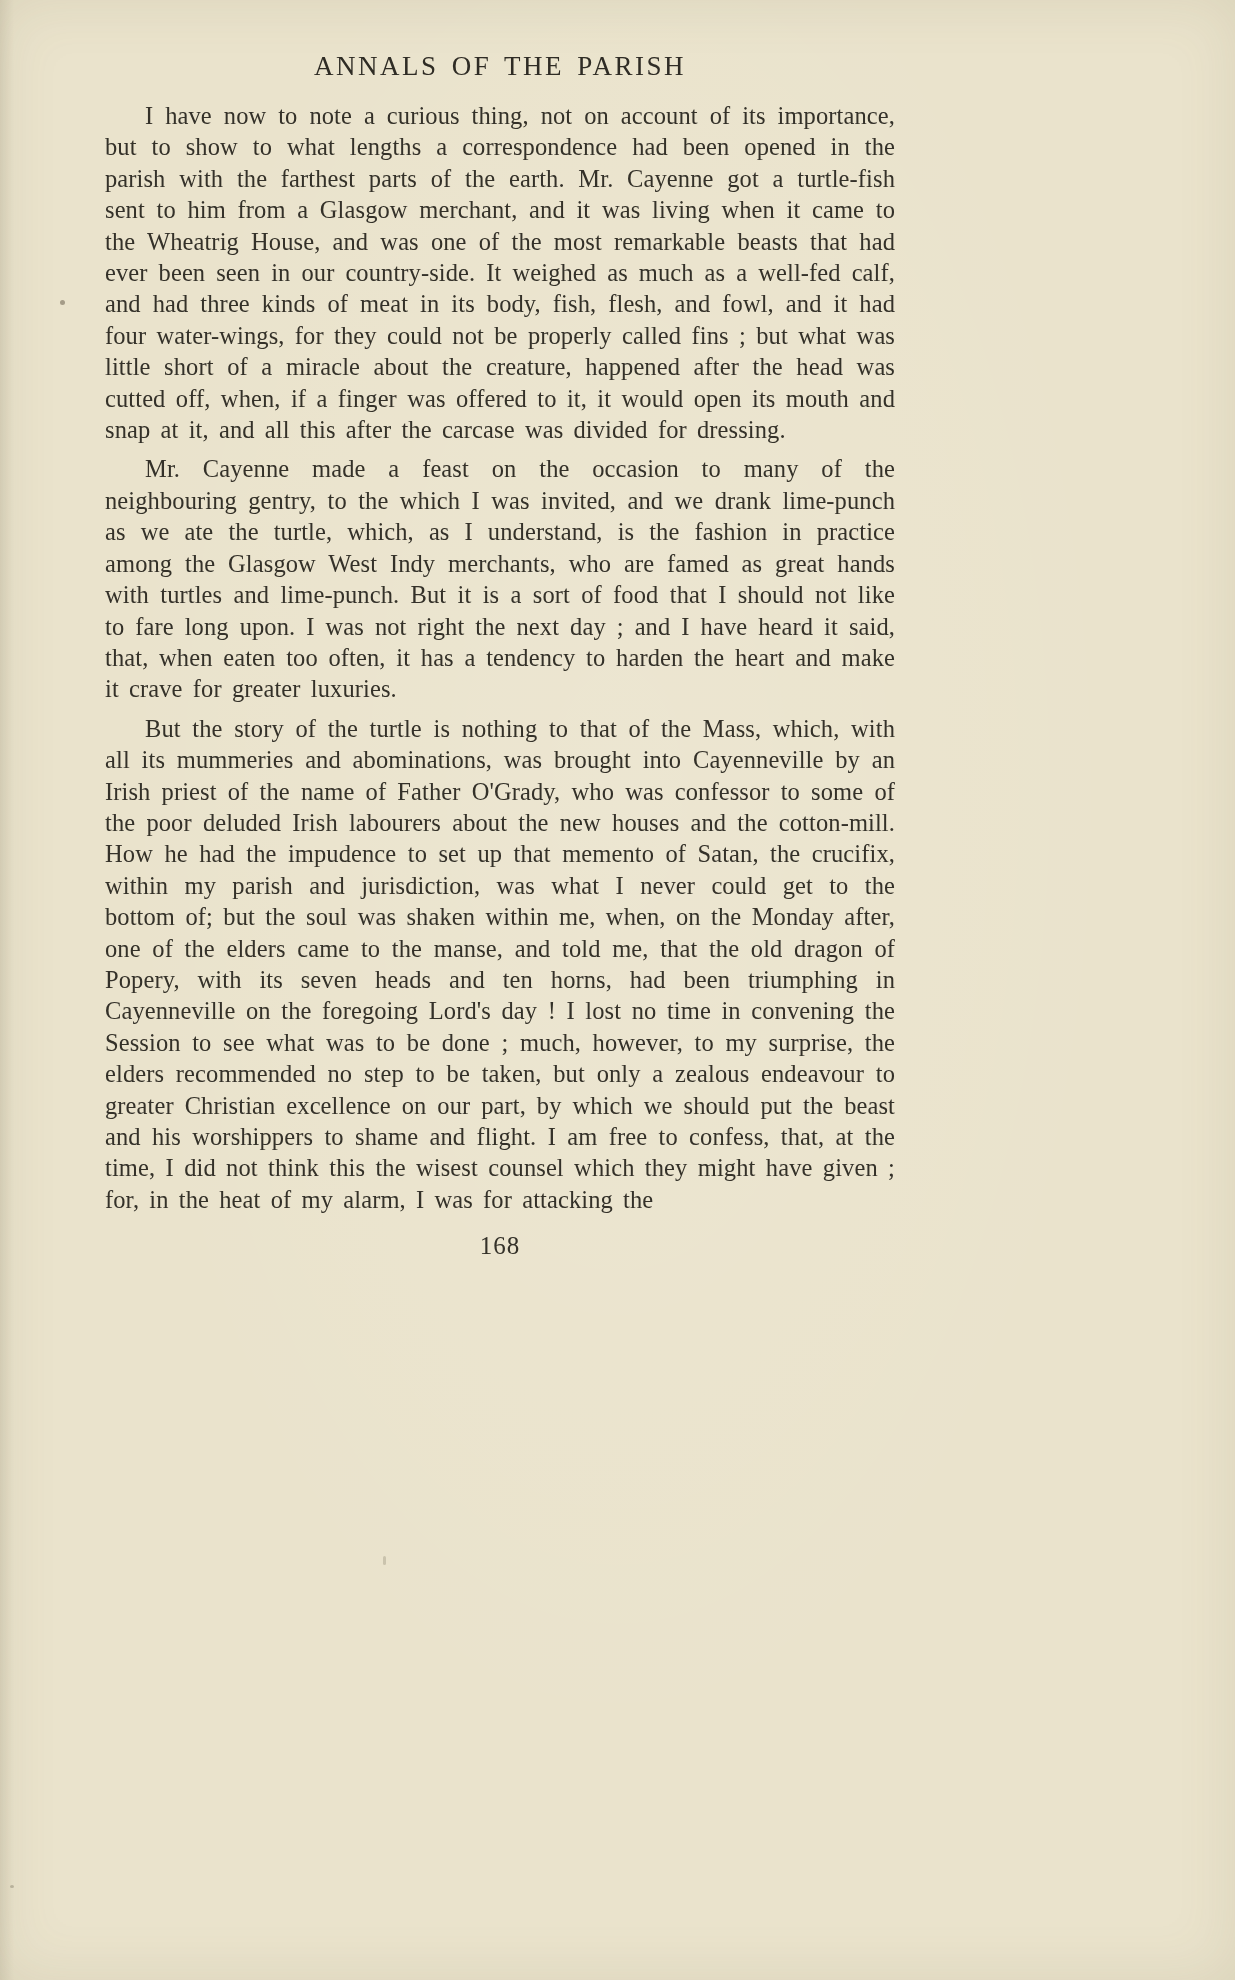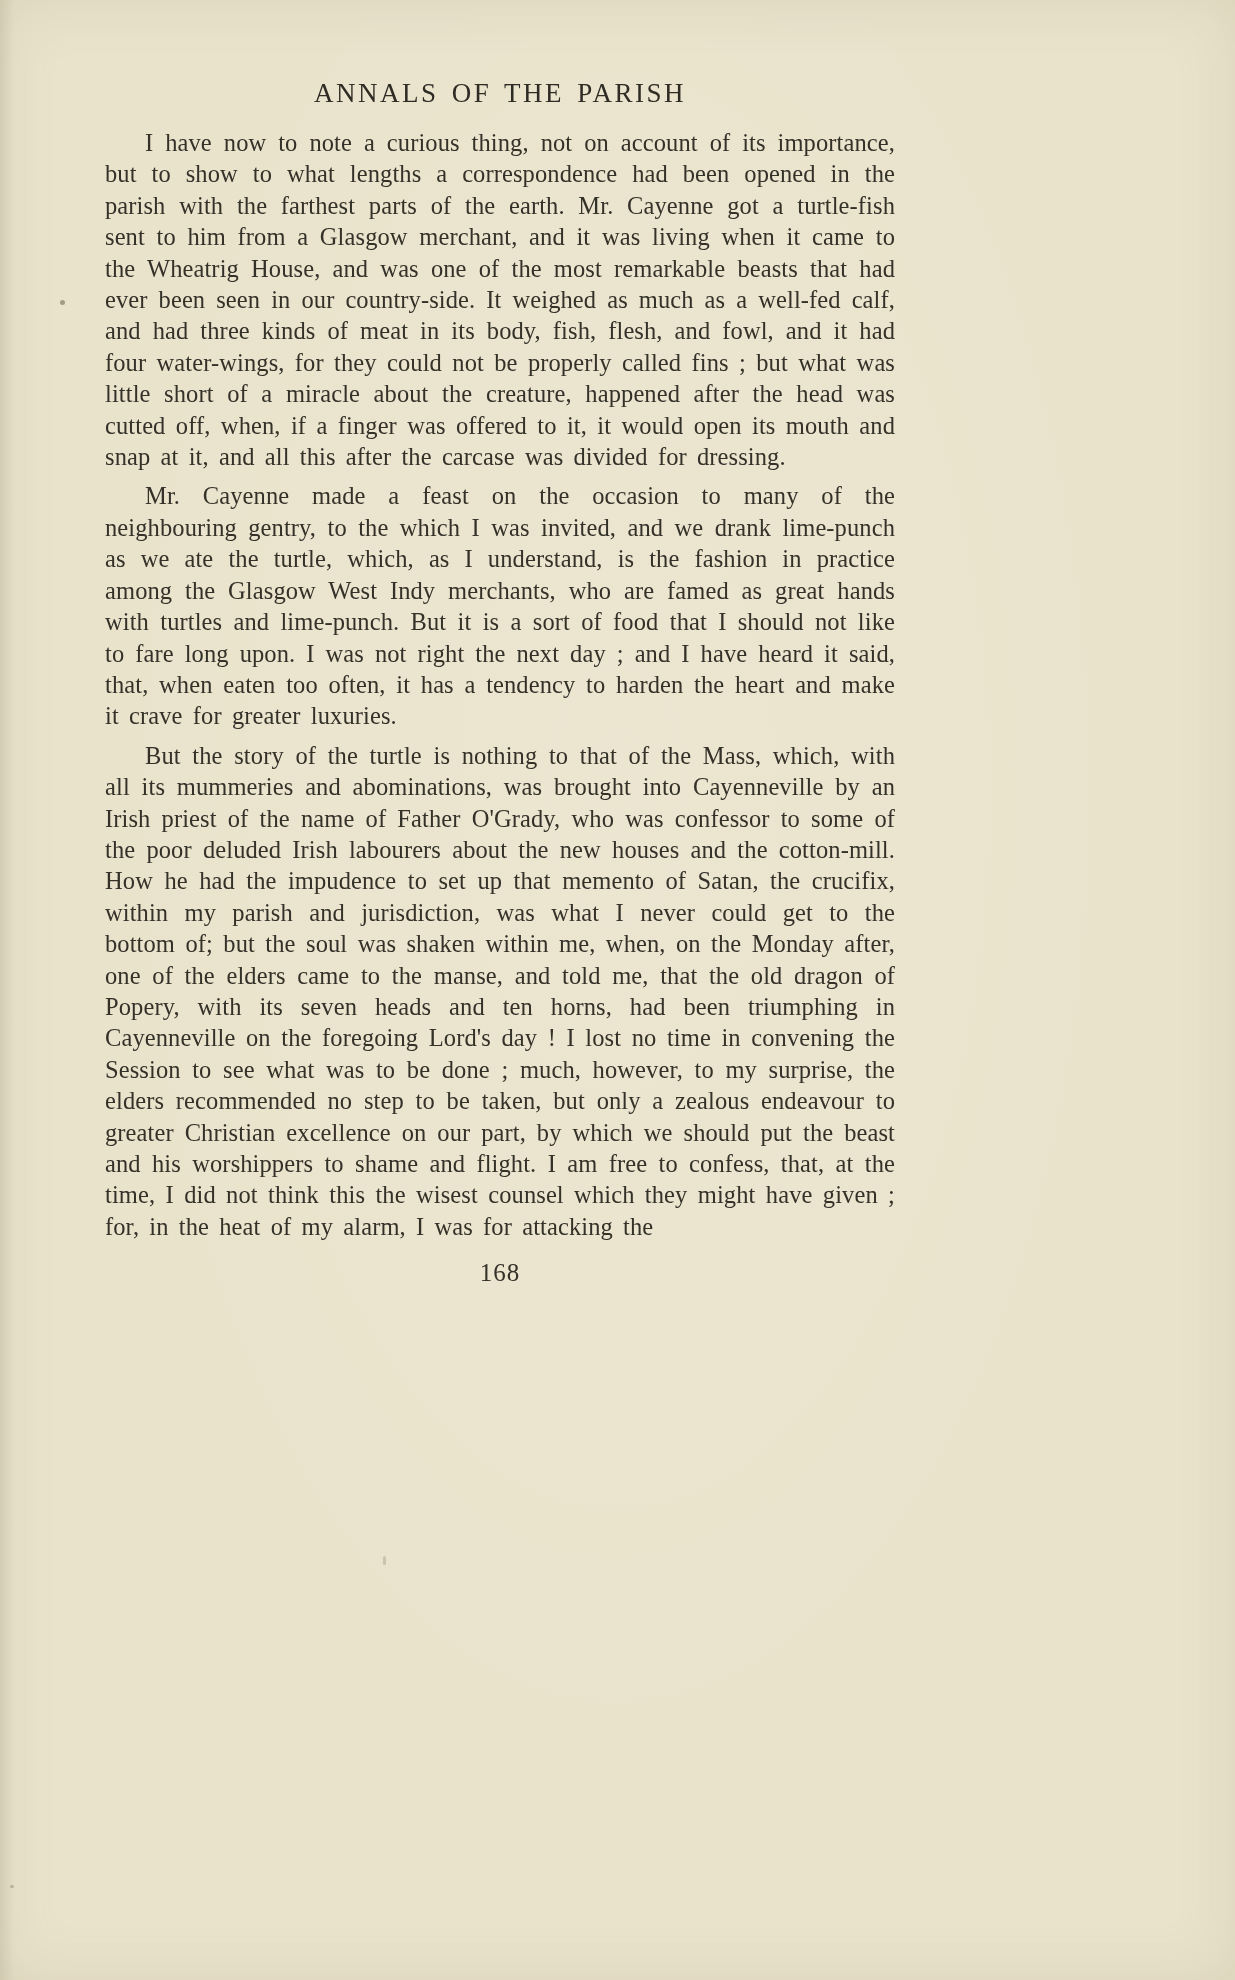--- a/index.html
+++ b/index.html
@@ -21,21 +21,21 @@
     background:
       radial-gradient(ellipse at 50% 40%, rgba(255,255,255,0.10) 0%, rgba(0,0,0,0.0) 60%),
       linear-gradient(90deg, rgba(80,70,50,0.10) 0px, rgba(0,0,0,0) 14px),
       #eae3cc;
     box-sizing: border-box;
     box-shadow: inset 0 0 60px rgba(110, 95, 60, 0.12);
   }
   .content {
     width: 806px;
     margin-left: 97px;
-    padding-top: 78px;
+    padding-top: 51px;
     box-sizing: border-box;
   }
   .running-head {
     font-size: 27px;
     font-weight: normal;
     letter-spacing: 2.5px;
     text-align: center;
     margin: 0 0 18px 0;
     color: #2f2c25;
     word-spacing: 4px;

